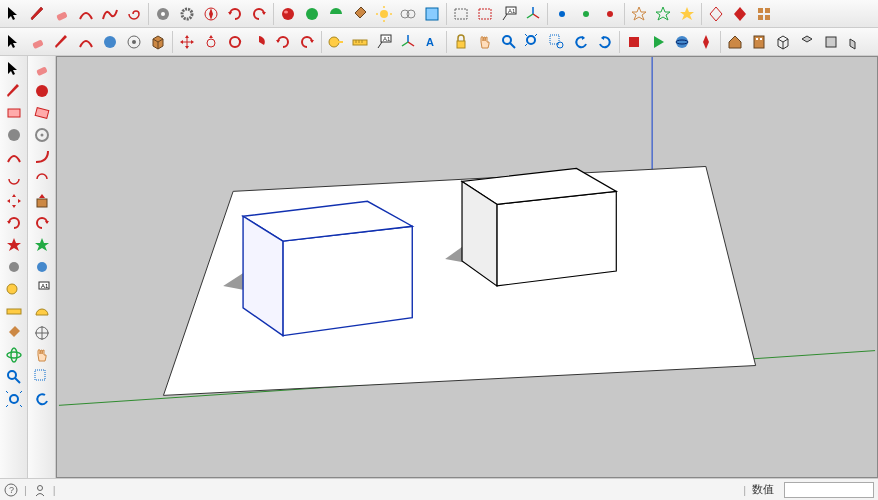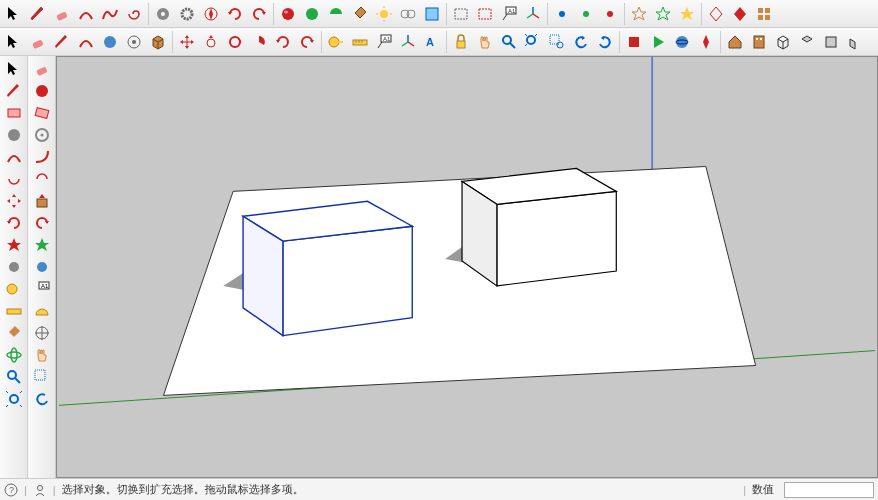--- a/index.html
+++ b/index.html
@@ -833,18 +833,17 @@
       </svg>
     </span>
   <span class="status-sep">|</span>
   <span class="ico" style="width:14px;height:14px">
       <svg viewBox="0 0 14 14">
         <circle cx="7" cy="5" r="2.5" fill="none" stroke="#666"></circle>
         <path d="M3 13 Q7 8 11 13" fill="none" stroke="#666"></path>
       </svg>
     </span>
   <span class="status-sep">|</span>
-  <span>选择对象。切换到扩充选择。拖动鼠标选择多项。</span>
   <span class="status-grow"></span>
   <span class="status-sep">|</span>
   <span>数值</span>
   <input type="text" style="width: 90px; height: 16px; border: 1px solid rgb(170, 170, 170); background: rgb(255, 255, 255); margin-left: 4px; font-size: 11px;" value="">
 </div>
 
 </body></html>

